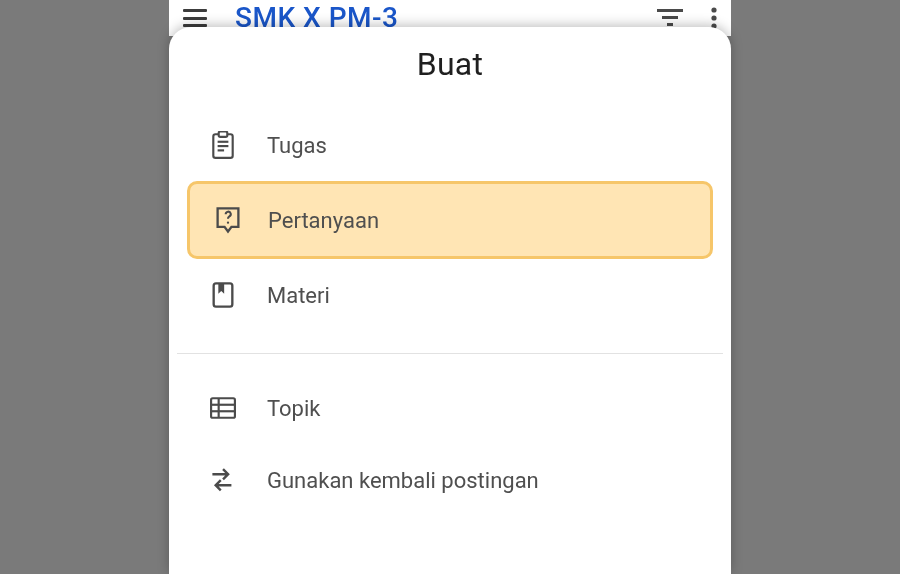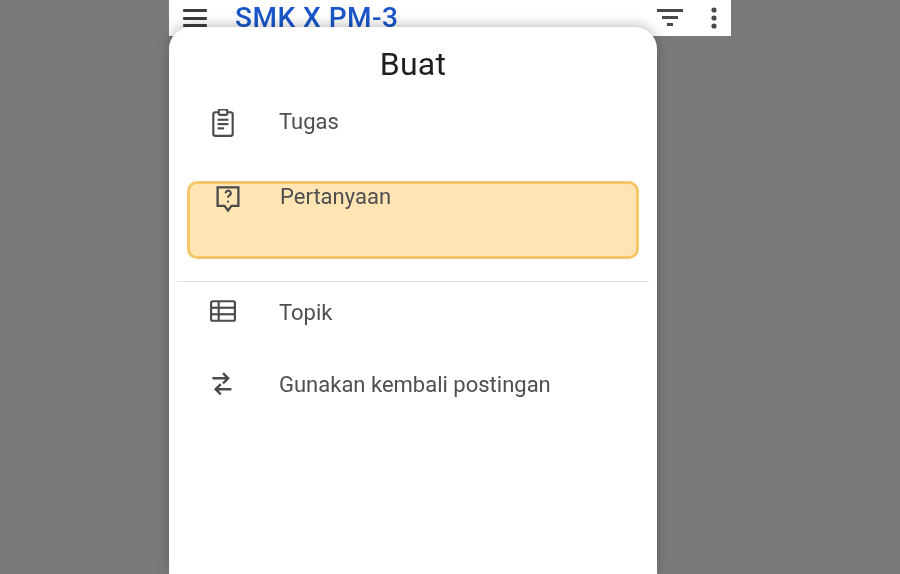--- a/index.html
+++ b/index.html
@@ -44,46 +44,45 @@
     gap: 28px;
   }
   .bg-header .filter-icon svg,
   .bg-header .overflow-icon svg { display:block; }
 
   
   .sheet {
     position: absolute;
     top: 27px;
     left: 169px;
-    width: 488px;
+    width: 562px;
     height: 547px;
     background: #ffffff;
     border-radius: 22px 22px 0 0;
     box-shadow: 0 -2px 12px rgba(0,0,0,0.25);
     padding-top: 18px;
   }
   .sheet-title {
     text-align: center;
     font-size: 32px;
     font-weight: 400;
     color: #1f1f1f;
     letter-spacing: 0.3px;
     margin-bottom: 26px;
   }
   .menu {
     padding: 0 8px;
   }
   .menu-item {
     display: flex;
-    align-items: flex-start;
+    align-items: center;
     height: 72px;
     padding-left: 32px;
     cursor: pointer;
     border-radius: 6px;
-    gap: 12px;
   }
   .menu-item .icon {
     width: 28px;
     display: flex;
     justify-content: center;
     align-items: center;
     color: #4b4b4b;
   }
   .menu-item .label {
     margin-left: 30px;
@@ -156,20 +155,29 @@
       <span class="icon">
         <svg width="28" height="30" viewBox="0 0 24 26" fill="none" stroke="#4b4b4b" stroke-width="2">
           <path d="M3 3 h18 v16 h-6 l-3 4 -3 -4 h-6 z"></path>
           <path d="M10 8 a2.2 2.2 0 1 1 3 2 c-0.8 0.5 -1 1 -1 2" stroke-width="1.8"></path>
           <circle cx="12" cy="15.3" r="1" fill="#4b4b4b" stroke="none"></circle>
         </svg>
       </span>
       <span class="label">Pertanyaan</span>
     </div>
 
+    <div class="menu-item">
+      <span class="icon">
+        <svg width="24" height="28" viewBox="0 0 20 24" fill="none" stroke="#4b4b4b" stroke-width="2">
+          <rect x="2" y="2" width="16" height="20" rx="2"></rect>
+          <path d="M6 2 v9 l2.5 -2.5 2.5 2.5 v-9" fill="#4b4b4b" stroke="none"></path>
+        </svg>
+      </span>
+      <span class="label">Materi</span>
+    </div>
 
     <div class="divider"></div>
 
     <div class="menu-item">
       <span class="icon">
         <svg width="26" height="22" viewBox="0 0 24 20" fill="none" stroke="#4b4b4b" stroke-width="2">
           <rect x="1" y="1" width="22" height="18" rx="1.5"></rect>
           <line x1="1" y1="7" x2="23" y2="7"></line>
           <line x1="1" y1="13" x2="23" y2="13"></line>
           <line x1="8" y1="1" x2="8" y2="19"></line>

